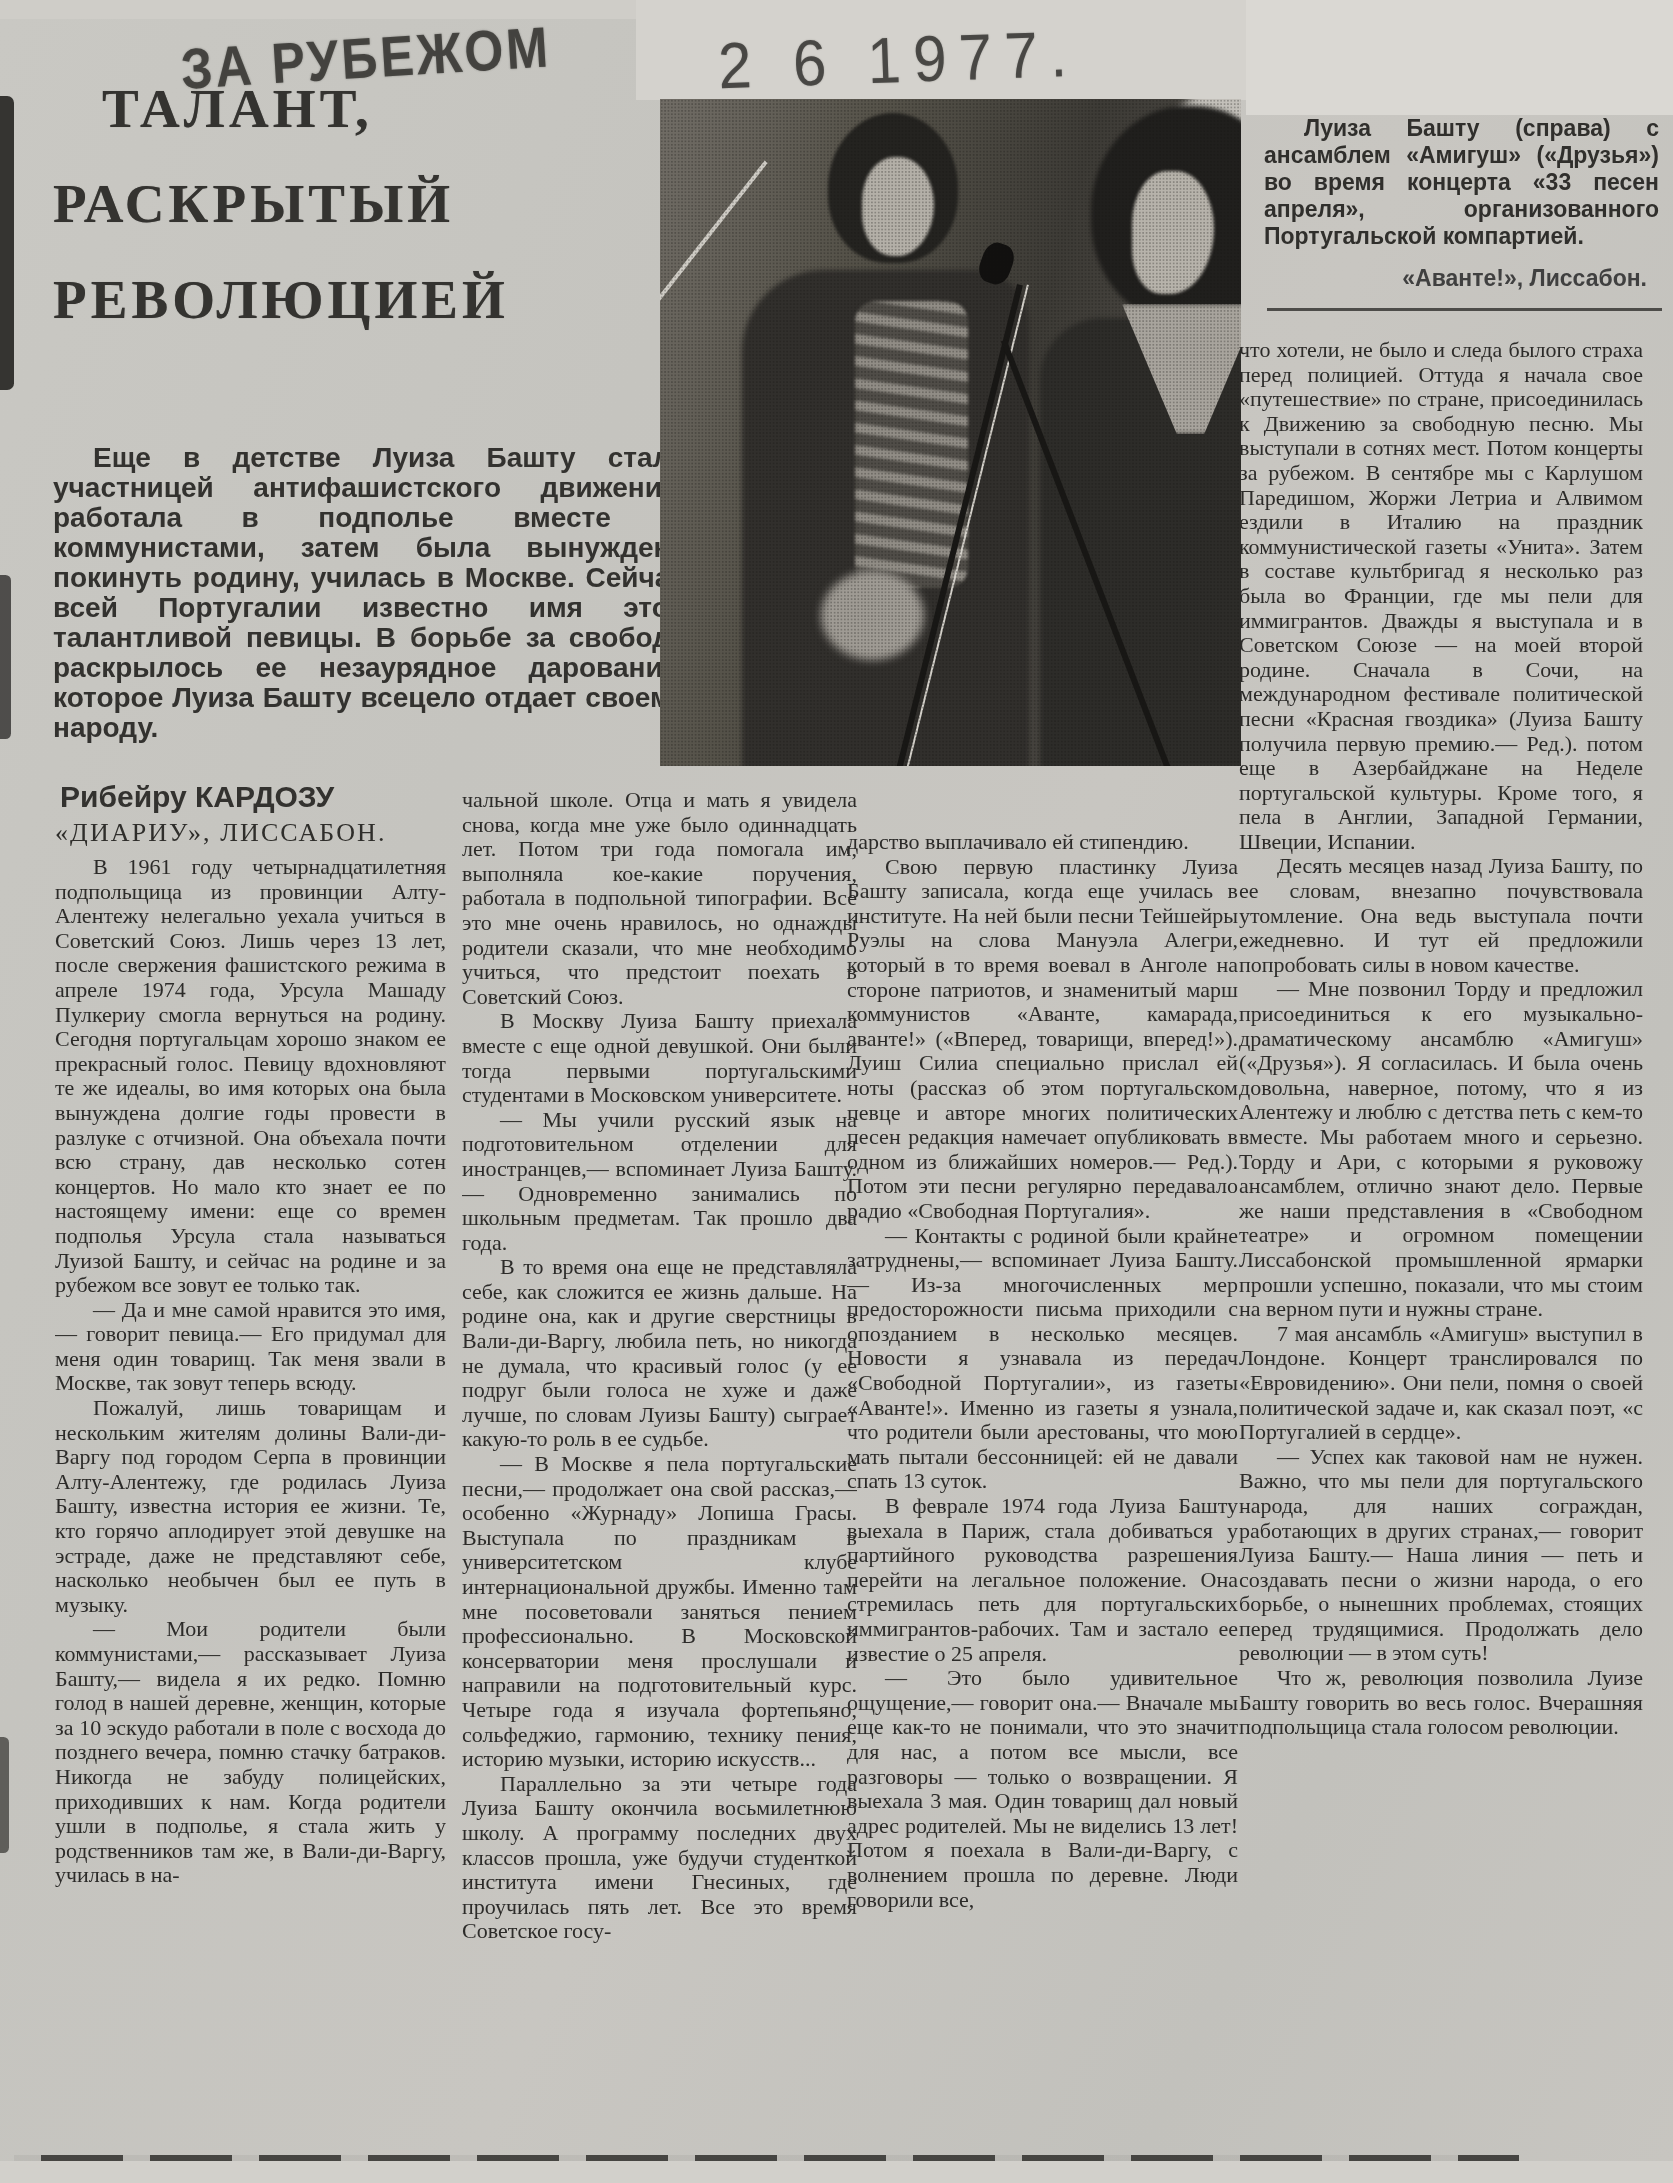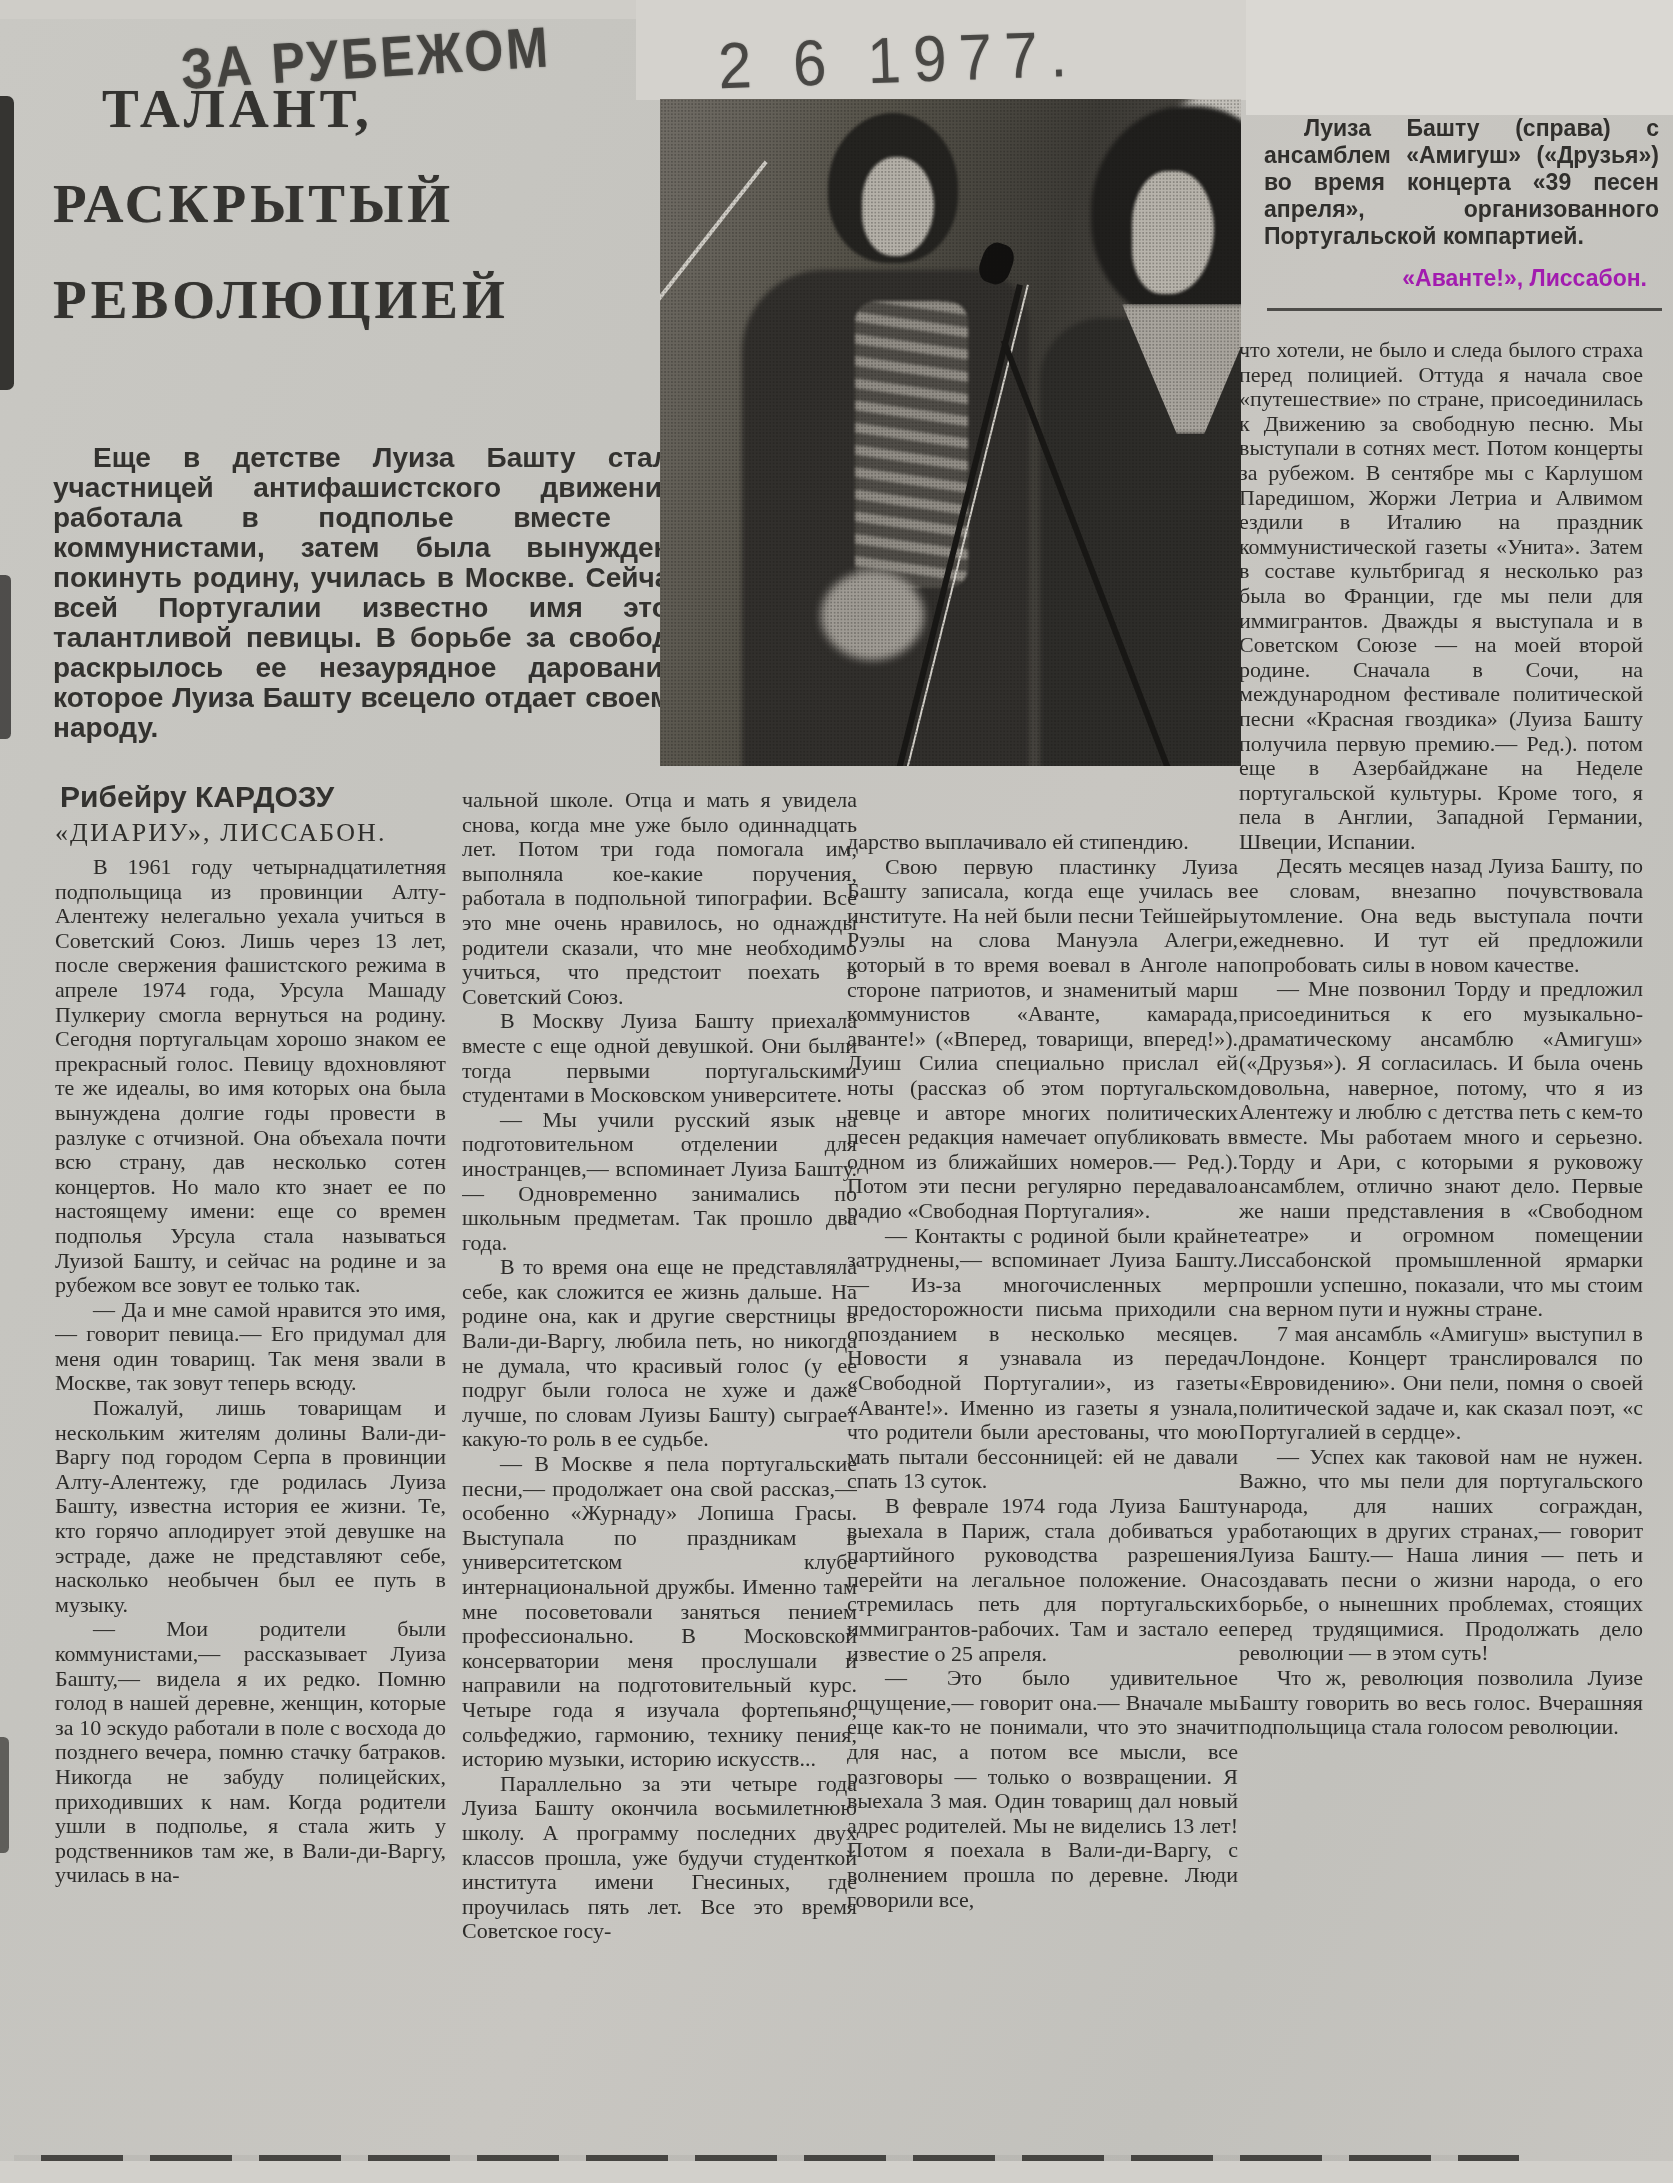--- a/index.html
+++ b/index.html
@@ -61,21 +61,21 @@
   #mic-a2{left:304px;top:178px;width:2.1px;height:520px;background:#d4d1ca;transform:rotate(14deg);}
   #mic-b{left:424px;top:226px;width:6.2px;height:465px;transform:rotate(-21deg);}
   #mic-c{left:41px;top:41px;width:4.1px;height:205px;background:#cfccc5;transform:rotate(38deg);}
   #mic-head-a{left:321px;top:144px;width:31px;height:41px;background:#11100f;border-radius:40%;transform:rotate(20deg);}
 
   
   #caption{position:absolute;left:1264px;top:115px;width:395px;
       font-family:"Liberation Sans",sans-serif;font-weight:700;font-size:23px;line-height:27px;
       text-align:justify;text-indent:40px;color:#302f2c;}
   #credit{position:absolute;left:1264px;top:265px;width:383px;text-align:right;
-      font-family:"Liberation Sans",sans-serif;font-weight:700;font-size:23px;color:#a21caf;}
+      font-family:"Liberation Sans",sans-serif;font-weight:700;font-size:23px;color:#404040;}
   #caption-rule{position:absolute;left:1267px;top:308px;width:395px;height:3.4px;background:#4d4c49;}
 
   
   #byline{position:absolute;left:60px;top:780px;font-family:"Liberation Sans",sans-serif;
       font-weight:700;font-size:30px;color:#33322f;white-space:nowrap;}
   #source{position:absolute;left:55px;top:818px;width:391px;
       font-size:26px;letter-spacing:2.1px;color:#2f2e2b;white-space:nowrap;}
 
   
   .col{position:absolute;font-size:22px;line-height:24.6px;text-align:justify;color:#2c2b29;overflow:hidden;}
@@ -120,21 +120,21 @@
     <div class="shape" id="ph-r-face"></div>
     <div class="shape" id="ph-r-collar"></div>
     <div class="mic" id="mic-c"></div>
     <div class="mic" id="mic-a"></div>
     <div class="mic" id="mic-a2"></div>
     <div class="mic" id="mic-b"></div>
     <div class="mic" id="mic-head-a"></div>
     <div id="halftone"></div>
   </div>
 
-  <div id="caption">Луиза Башту (справа) с ансамблем «Амигуш» («Друзья») во время концерта «39 песен апреля», организованного Португальской компартией.</div>
+  <div id="caption">Луиза Башту (справа) с ансамблем «Амигуш» («Друзья») во время концерта «33 песен апреля», организованного Португальской компартией.</div>
   <div id="credit">«Аванте!», Лиссабон.</div>
   <div id="caption-rule"></div>
 
   <div id="byline">Рибейру КАРДОЗУ</div>
   <div id="source">«ДИАРИУ», ЛИССАБОН.</div>
 
   <div class="col" id="col1">
       <p>В 1961 году четырнадцатилетняя подпольщица из провинции Алту-Алентежу нелегально уехала учиться в Советский Союз. Лишь через 13 лет, после свержения фашистского режима в апреле 1974 года, Урсула Машаду Пулкериу смогла вернуться на родину. Сегодня португальцам хорошо знаком ее прекрасный голос. Певицу вдохновляют те же идеалы, во имя которых она была вынуждена долгие годы провести в разлуке с отчизной. Она объехала почти всю страну, дав несколько сотен концертов. Но мало кто знает ее по настоящему имени: еще со времен подполья Урсула стала называться Луизой Башту, и сейчас на родине и за рубежом все зовут ее только так.</p>
       <p>— Да и мне самой нравится это имя,— говорит певица.— Его придумал для меня один товарищ. Так меня звали в Москве, так зовут теперь всюду.</p>
       <p>Пожалуй, лишь товарищам и нескольким жителям долины Вали-ди-Варгу под городом Серпа в провинции Алту-Алентежу, где родилась Луиза Башту, известна история ее жизни. Те, кто горячо аплодирует этой девушке на эстраде, даже не представляют себе, насколько необычен был ее путь в музыку.</p>

